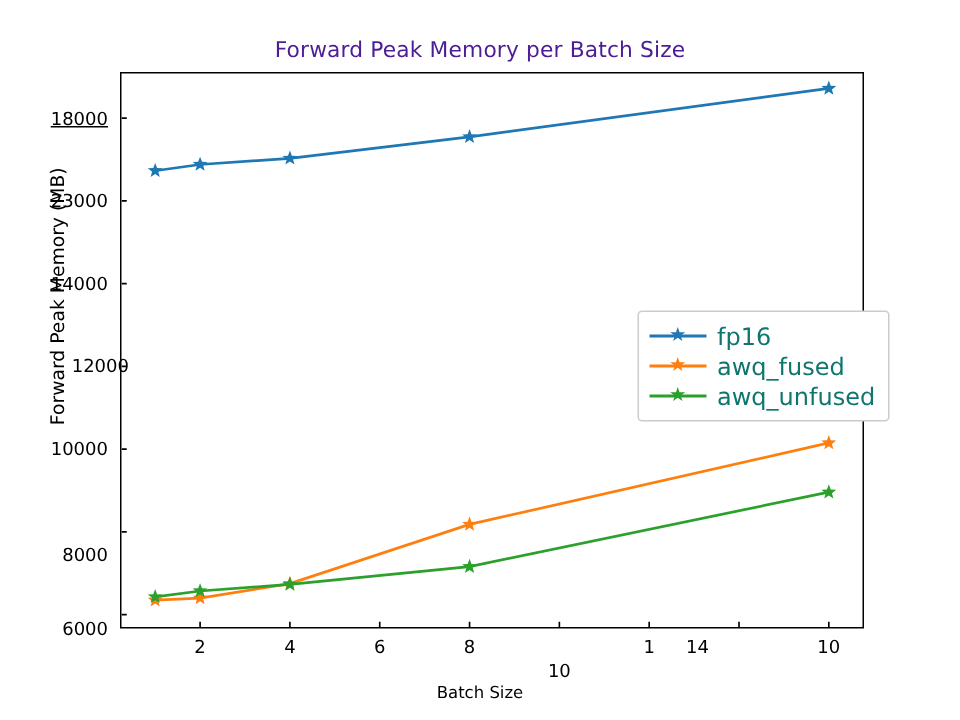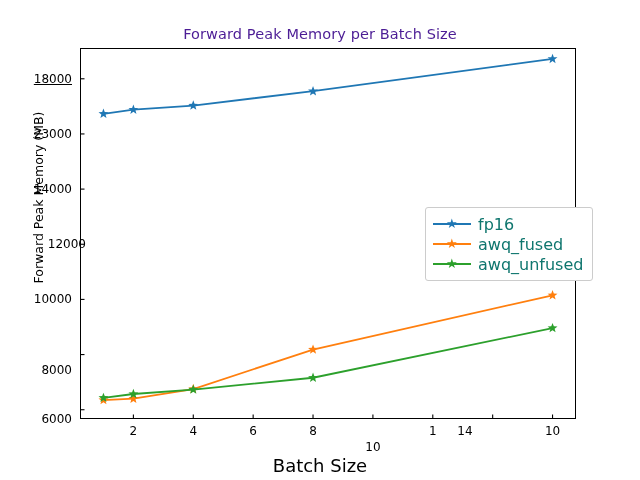--- a/index.html
+++ b/index.html
@@ -71,21 +71,21 @@
     font-size: 12.5px;
     color: #000000;
     transform: rotate(-90deg);
   }
   #xlabel {
     position: absolute;
     left: 0;
     top: 455px;
     width: 640px;
     text-align: center;
-    font-size: 18px;
+    font-size: 11px;
     color: #000000;
   }
   #legend {
     position: absolute;
     left: 425px;
     top: 207px;
     border: 1px solid #cccccc;
     border-radius: 3px;
     background: #ffffff;
     padding: 6px 9px 6px 7px;

